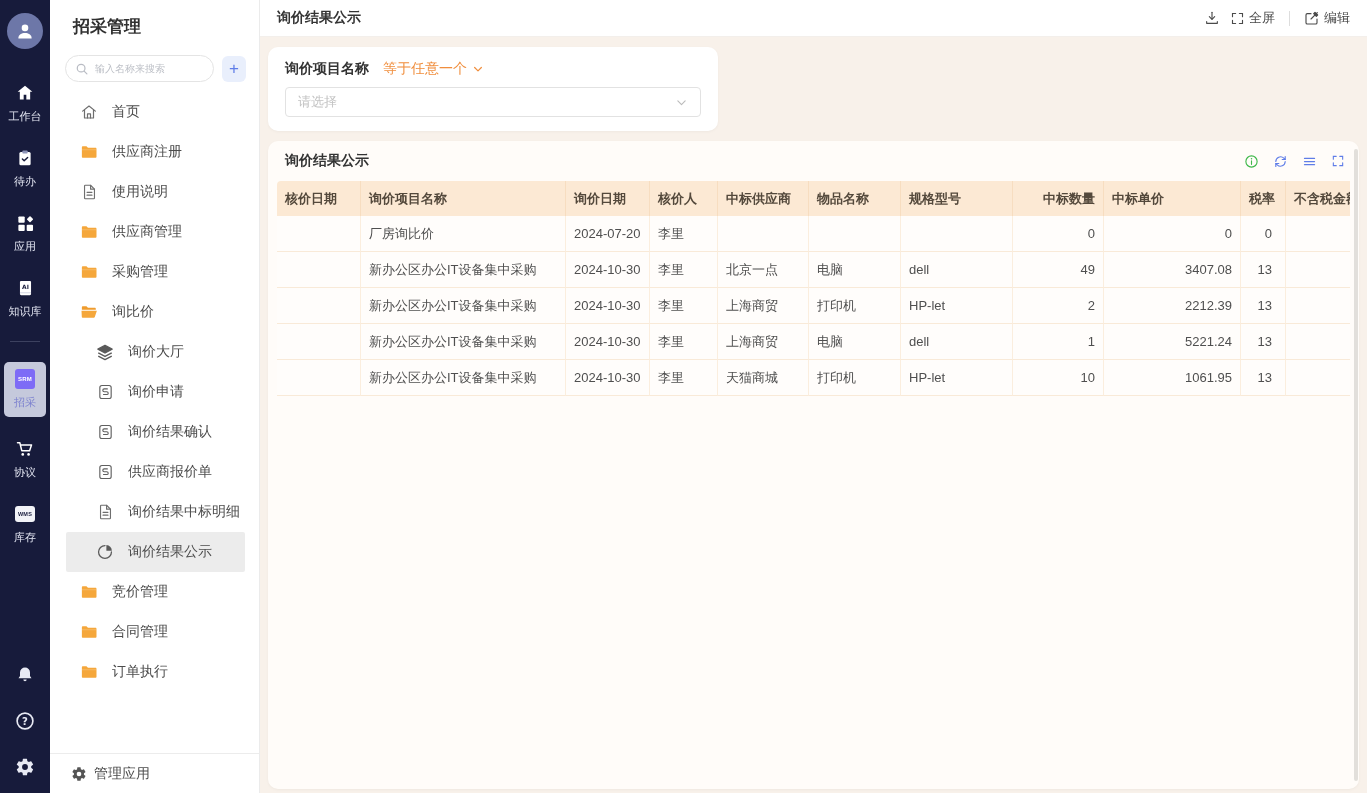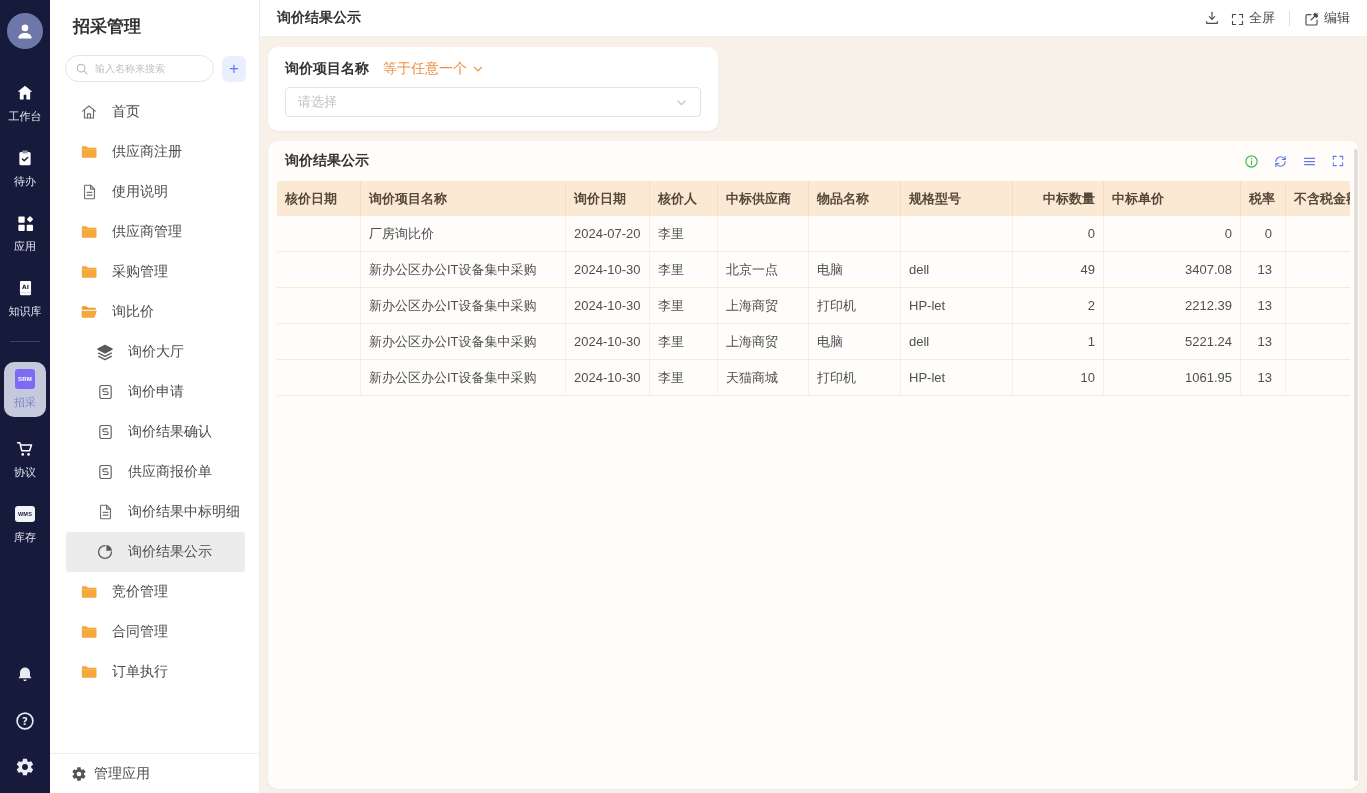--- a/index.html
+++ b/index.html
@@ -6,21 +6,21 @@
   html,body{width:1367px;height:793px;overflow:hidden;}
   body{display:flex;font-family:"Liberation Sans","DejaVu Sans",sans-serif;background:#f8f1ea;cursor:default;}
   .ic{display:inline-flex;align-items:center;justify-content:center;line-height:0;}
 
   
   .rail{width:50px;background:#171b3b;display:flex;flex-direction:column;align-items:center;flex-shrink:0;}
   .avatar{width:36px;height:36px;border-radius:50%;background:#6d77a8;margin-top:13px;display:flex;align-items:center;justify-content:center;cursor:pointer;flex-shrink:0;}
   .rail-nav{display:flex;flex-direction:column;align-items:center;margin-top:32px;gap:20px;width:100%;}
   .rail-item{display:flex;flex-direction:column;align-items:center;gap:6px;color:#e2e5f1;font-size:11px;cursor:pointer;width:42px;padding:2px 0;}
   .rail-item .ic{height:20px;}
-  .rail-item.selected{background:#c5c9dc;border-radius:10px;padding:7px 0;color:#7c81cf;}
+  .rail-item.selected{background:#c5c9dc;border-radius:5px;padding:7px 0;color:#7c81cf;}
   .rail-divider{width:30px;height:1px;background:#3c415f;}
   .badge{width:20px;height:16px;border-radius:3px;display:flex;align-items:center;justify-content:center;font-weight:bold;letter-spacing:.2px;}
   .badge.srm{background:#7d6bf6;color:#fff;font-size:6px;height:20px;}
   .badge.wms{background:#f2f3f7;color:#171b3b;font-size:5.5px;height:16px;margin:2px 0;}
   .rail-bottom{margin-top:auto;display:flex;flex-direction:column;align-items:center;gap:25px;margin-bottom:16px;}
   .rail-bottom .ic{cursor:pointer;}
 
   
   .sidebar{width:210px;background:#fff;border-right:1px solid #ebebeb;display:flex;flex-direction:column;flex-shrink:0;}
   .sb-title{font-size:17px;font-weight:bold;color:#303030;padding:15px 0 0 23px;}
@@ -35,21 +35,21 @@
   .menu-item.lvl1{padding-left:45px;}
   .menu-item.selected{background:#ececec;border-radius:2px;margin:0 14px 0 16px;}
   .menu-item.lvl1.selected{padding-left:29px;}
   .sb-footer{border-top:1px solid #ececec;height:40px;display:flex;align-items:center;gap:7px;padding-left:21px;font-size:14px;color:#4c4c4c;cursor:pointer;flex-shrink:0;}
 
   
   .main{flex:1;display:flex;flex-direction:column;min-width:0;}
   .topbar{height:37px;background:#fff;display:flex;align-items:center;padding:0 12px 0 17px;flex-shrink:0;border-bottom:1px solid #f3efeb;}
   .tb-title{font-size:14px;font-weight:bold;color:#333;}
   .tb-actions{margin-left:auto;display:flex;align-items:center;color:#4a4a4a;font-size:13px;}
-  .tb-act{display:flex;align-items:flex-end;gap:4px;cursor:pointer;padding:0 5px;}
+  .tb-act{display:flex;align-items:center;gap:4px;cursor:pointer;padding:0 5px;}
   .tb-divider{width:1px;height:15px;background:#ddd;margin:0 9px;}
 
   .content{flex:1;background:#f8f1ea;padding:10px 8px 4px 8px;display:flex;flex-direction:column;min-height:0;}
   .filter-card{width:450px;background:#fff;border-radius:10px;padding:12px 17px 14px;box-shadow:0 1px 3px rgba(0,0,0,.04);flex-shrink:0;}
   .filter-row{display:flex;align-items:center;gap:14px;height:20px;}
   .f-label{font-size:14px;font-weight:bold;color:#333;}
   .f-op{display:flex;align-items:center;gap:5px;color:#f08e3d;font-size:14px;cursor:pointer;}
   .f-select{margin-top:8px;height:30px;border:1px solid #e2e2e2;border-radius:4px;display:flex;align-items:center;justify-content:space-between;padding:0 12px;font-size:13px;color:#c2c2c2;cursor:pointer;background:#fff;}
 
   .table-card{margin-top:10px;flex:1;background:#fffcf9;border-radius:10px;padding:0 9px;position:relative;overflow:hidden;display:flex;flex-direction:column;box-shadow:0 1px 3px rgba(0,0,0,.04);min-height:0;}

